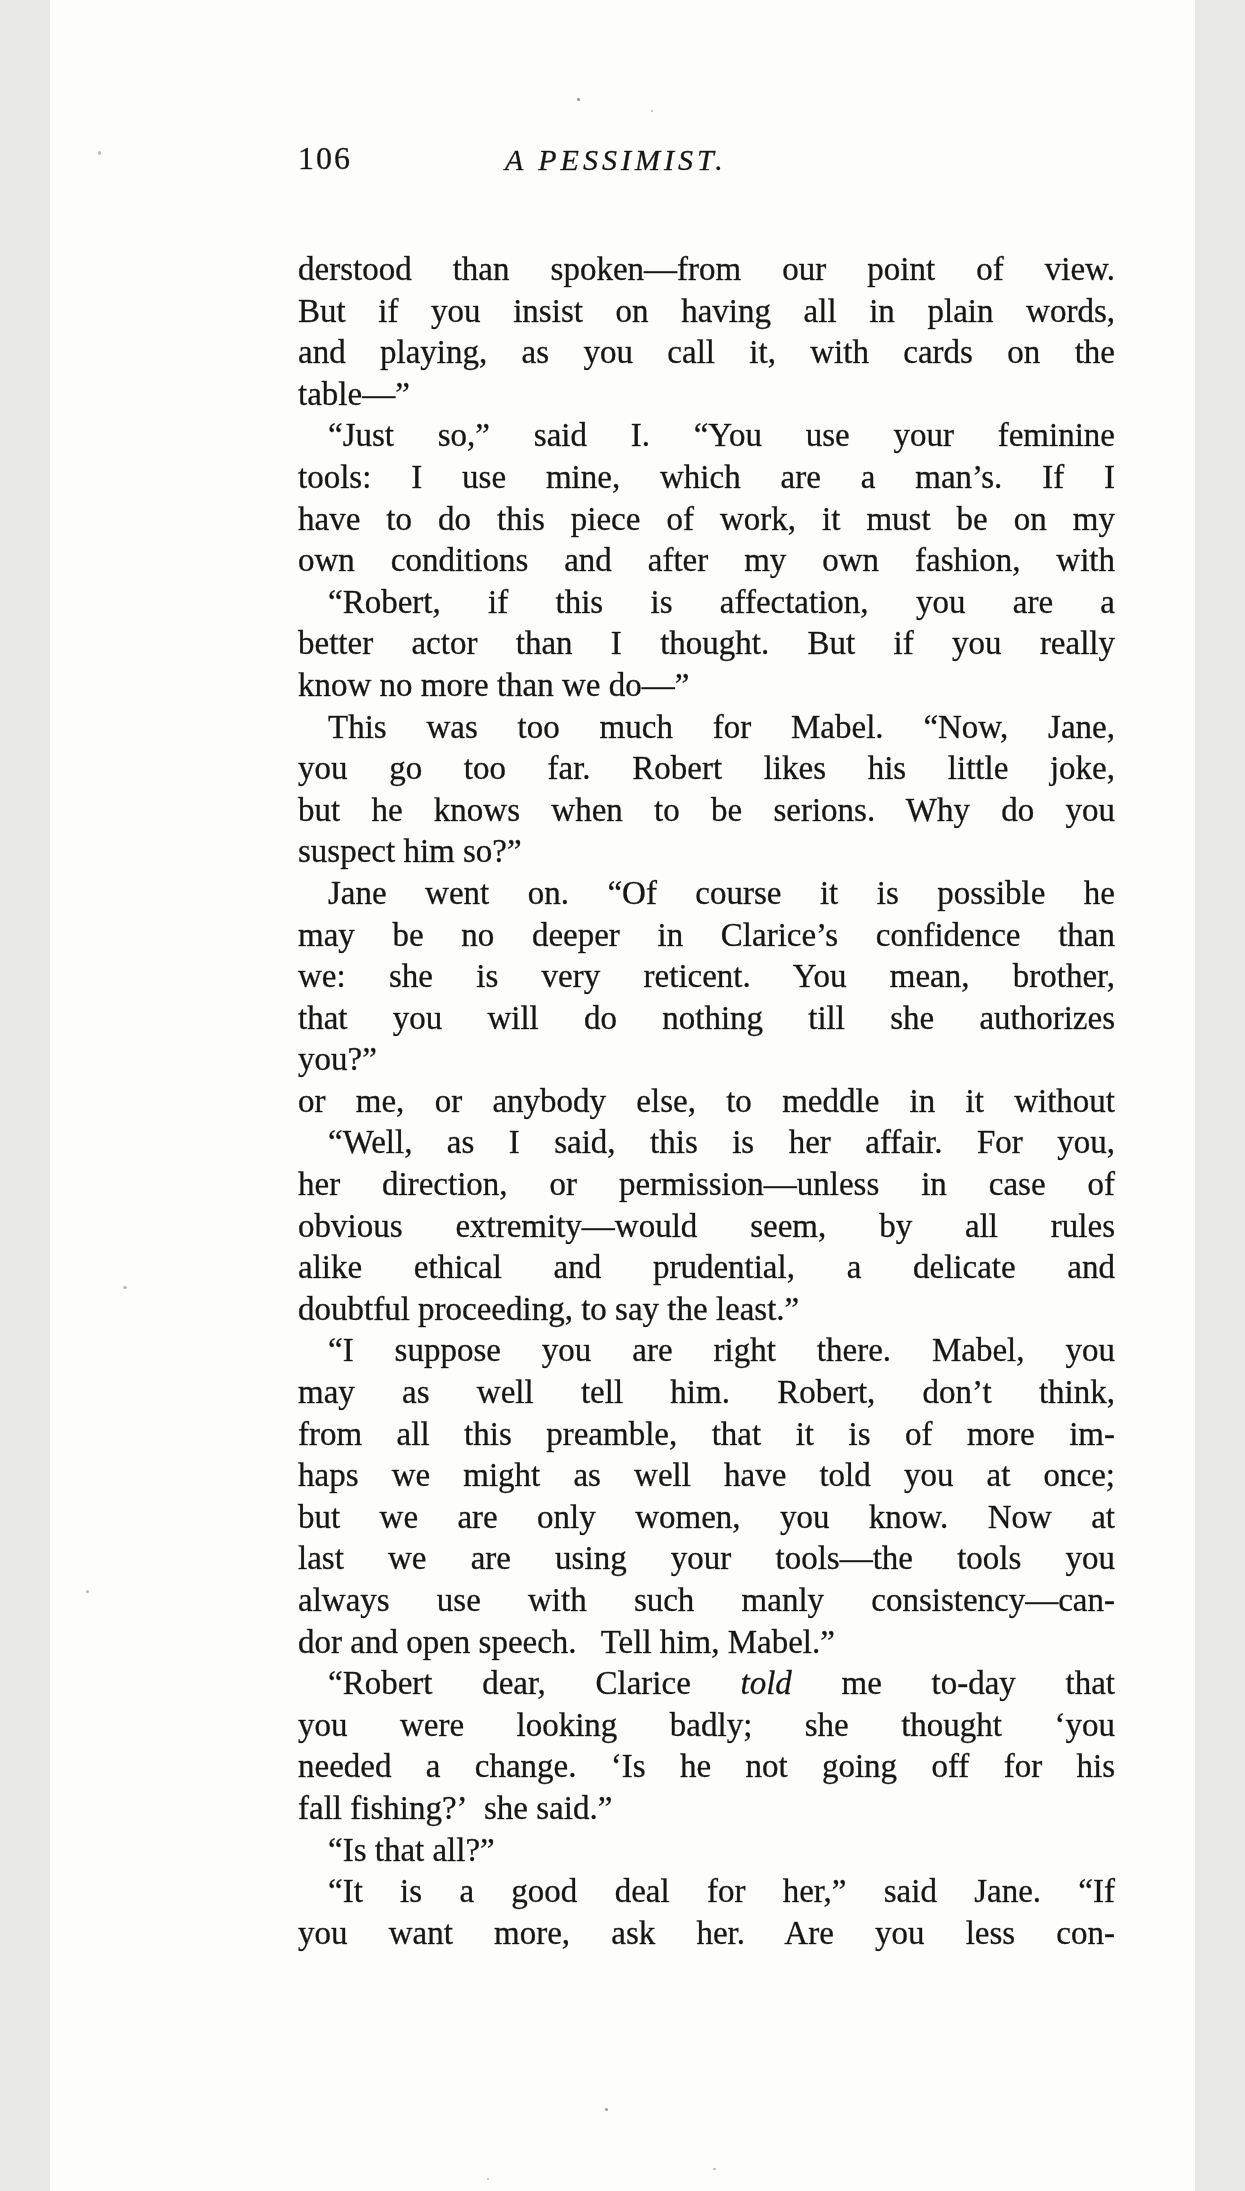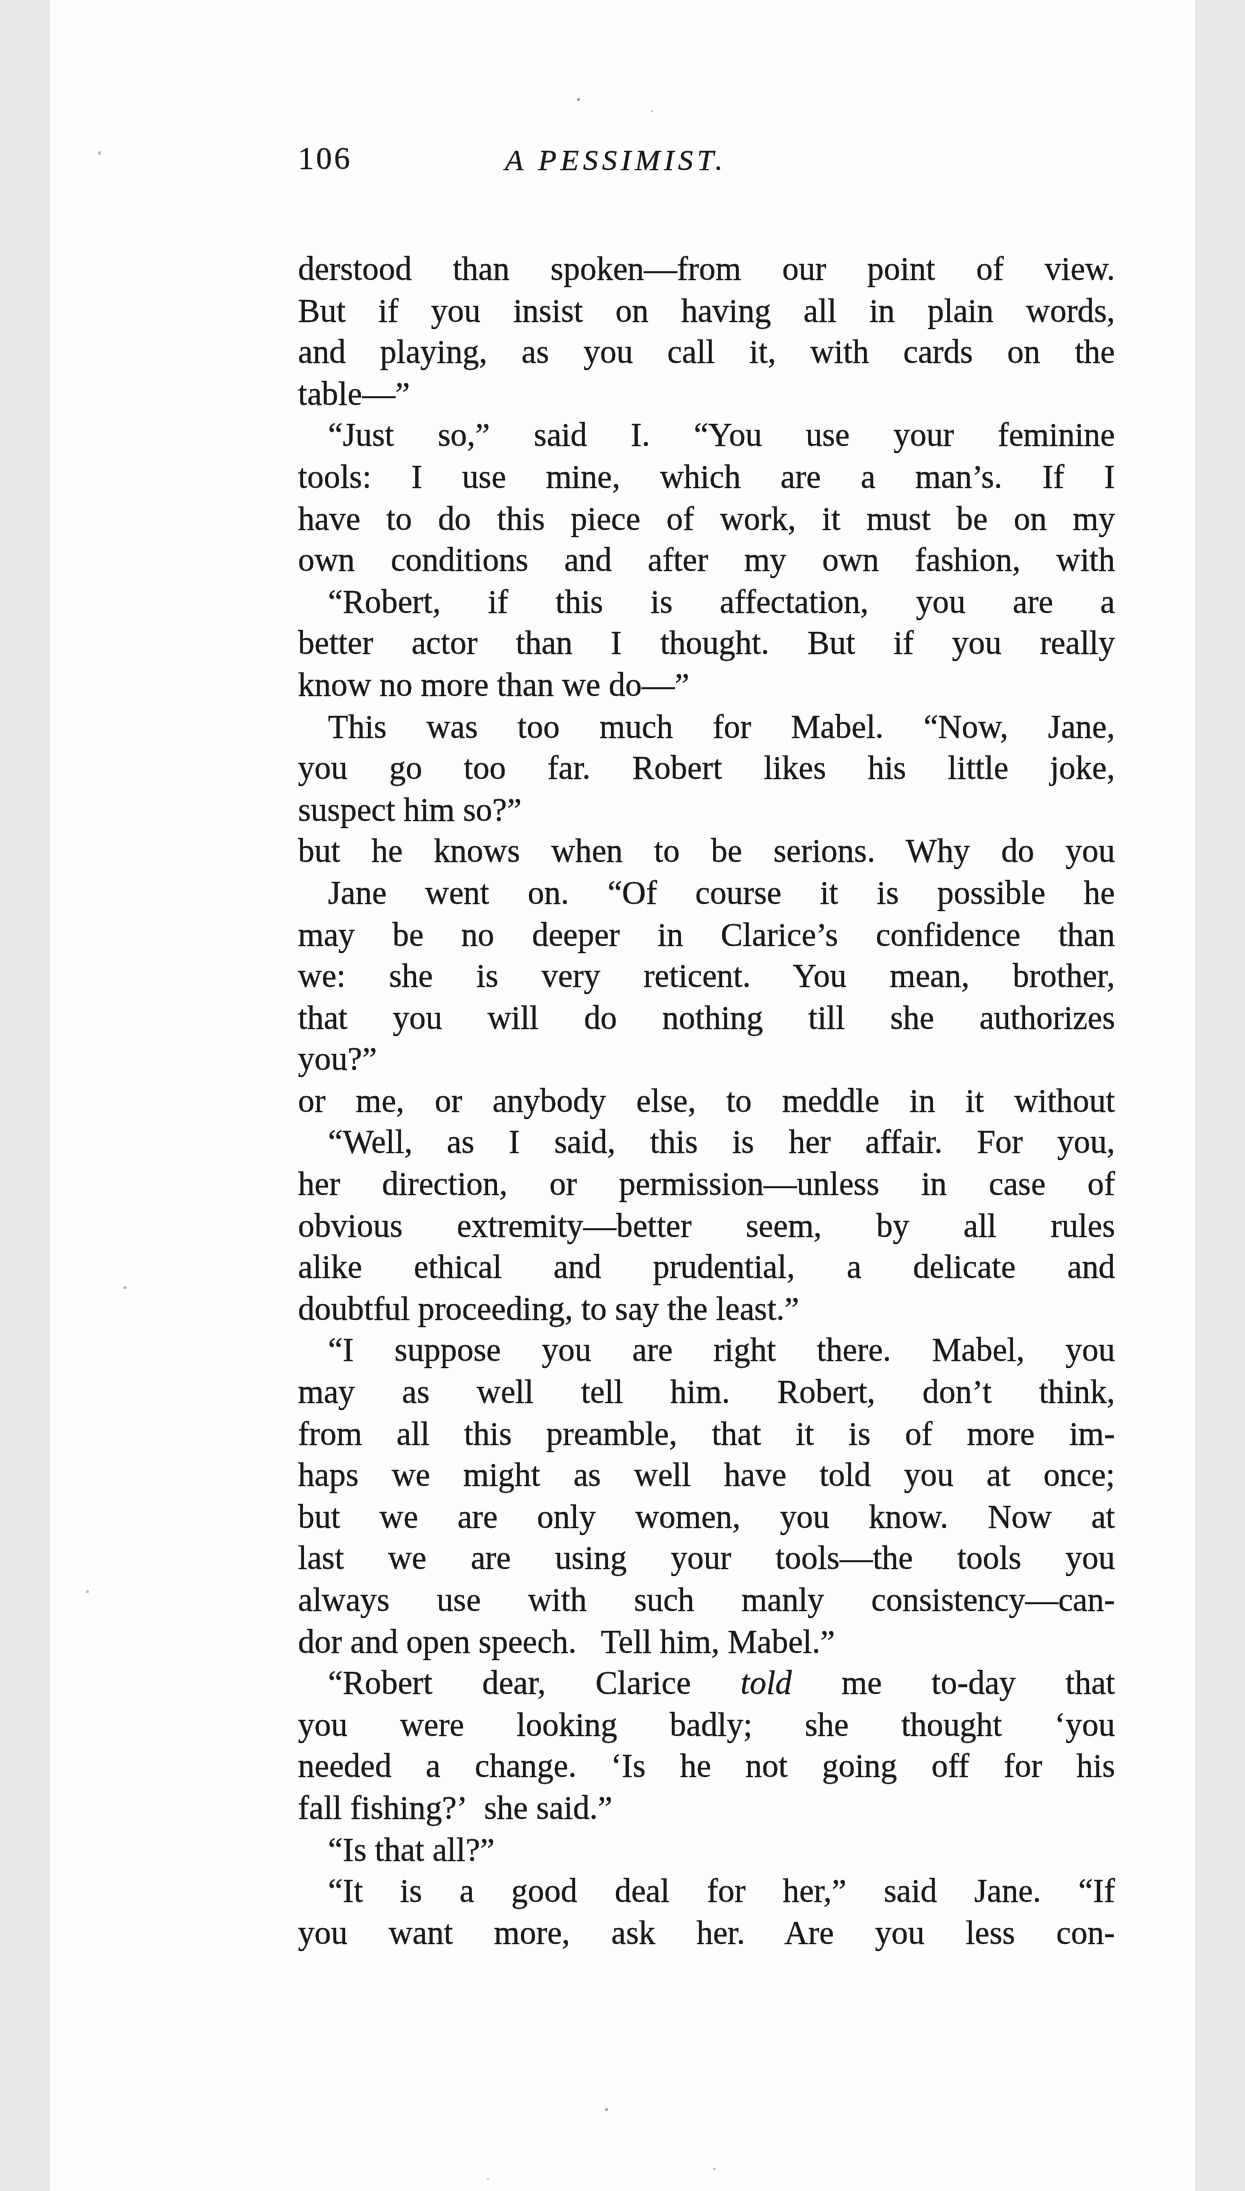--- a/index.html
+++ b/index.html
@@ -51,31 +51,31 @@
     <div class="line left">table—”</div>
     <div class="line ind js">“Just so,” said I.  “You use your feminine</div>
     <div class="line js">tools: I use mine, which are a man’s.  If I</div>
     <div class="line js">have to do this piece of work, it must be on my</div>
     <div class="line js">own conditions and after my own fashion, with</div>
     <div class="line ind js">“Robert, if this is affectation, you are a</div>
     <div class="line js">better actor than I thought.  But if you really</div>
     <div class="line left">know no more than we do—”</div>
     <div class="line ind js">This was too much for Mabel.  “Now, Jane,</div>
     <div class="line js">you go too far.  Robert likes his little joke,</div>
+    <div class="line js">but he knows when to be serions.  Why do you</div>
     <div class="line left">suspect him so?”</div>
-    <div class="line js">but he knows when to be serions.  Why do you</div>
     <div class="line ind js">Jane went on.  “Of course it is possible he</div>
     <div class="line js">may be no deeper in Clarice’s confidence than</div>
     <div class="line js">we: she is very reticent.  You mean, brother,</div>
     <div class="line js">that you will do nothing till she authorizes</div>
     <div class="line left">you?”</div>
     <div class="line js">or me, or anybody else, to meddle in it without</div>
     <div class="line ind js">“Well, as I said, this is her affair.  For you,</div>
     <div class="line js">her direction, or permission—unless in case of</div>
-    <div class="line js">obvious extremity—better seem, by all rules</div>
+    <div class="line js">obvious extremity—would seem, by all rules</div>
     <div class="line js">alike ethical and prudential, a delicate and</div>
     <div class="line left">doubtful proceeding, to say the least.”</div>
     <div class="line ind js">“I suppose you are right there.  Mabel, you</div>
     <div class="line js">may as well tell him.  Robert, don’t think,</div>
     <div class="line js">from all this preamble, that it is of more im-</div>
     <div class="line js">haps we might as well have told you at once;</div>
     <div class="line js">but we are only women, you know.  Now at</div>
     <div class="line js">last we are using your tools—the tools you</div>
     <div class="line js">always use with such manly consistency—can-</div>
     <div class="line left">dor and open speech.&nbsp;&nbsp; Tell him, Mabel.”</div>

